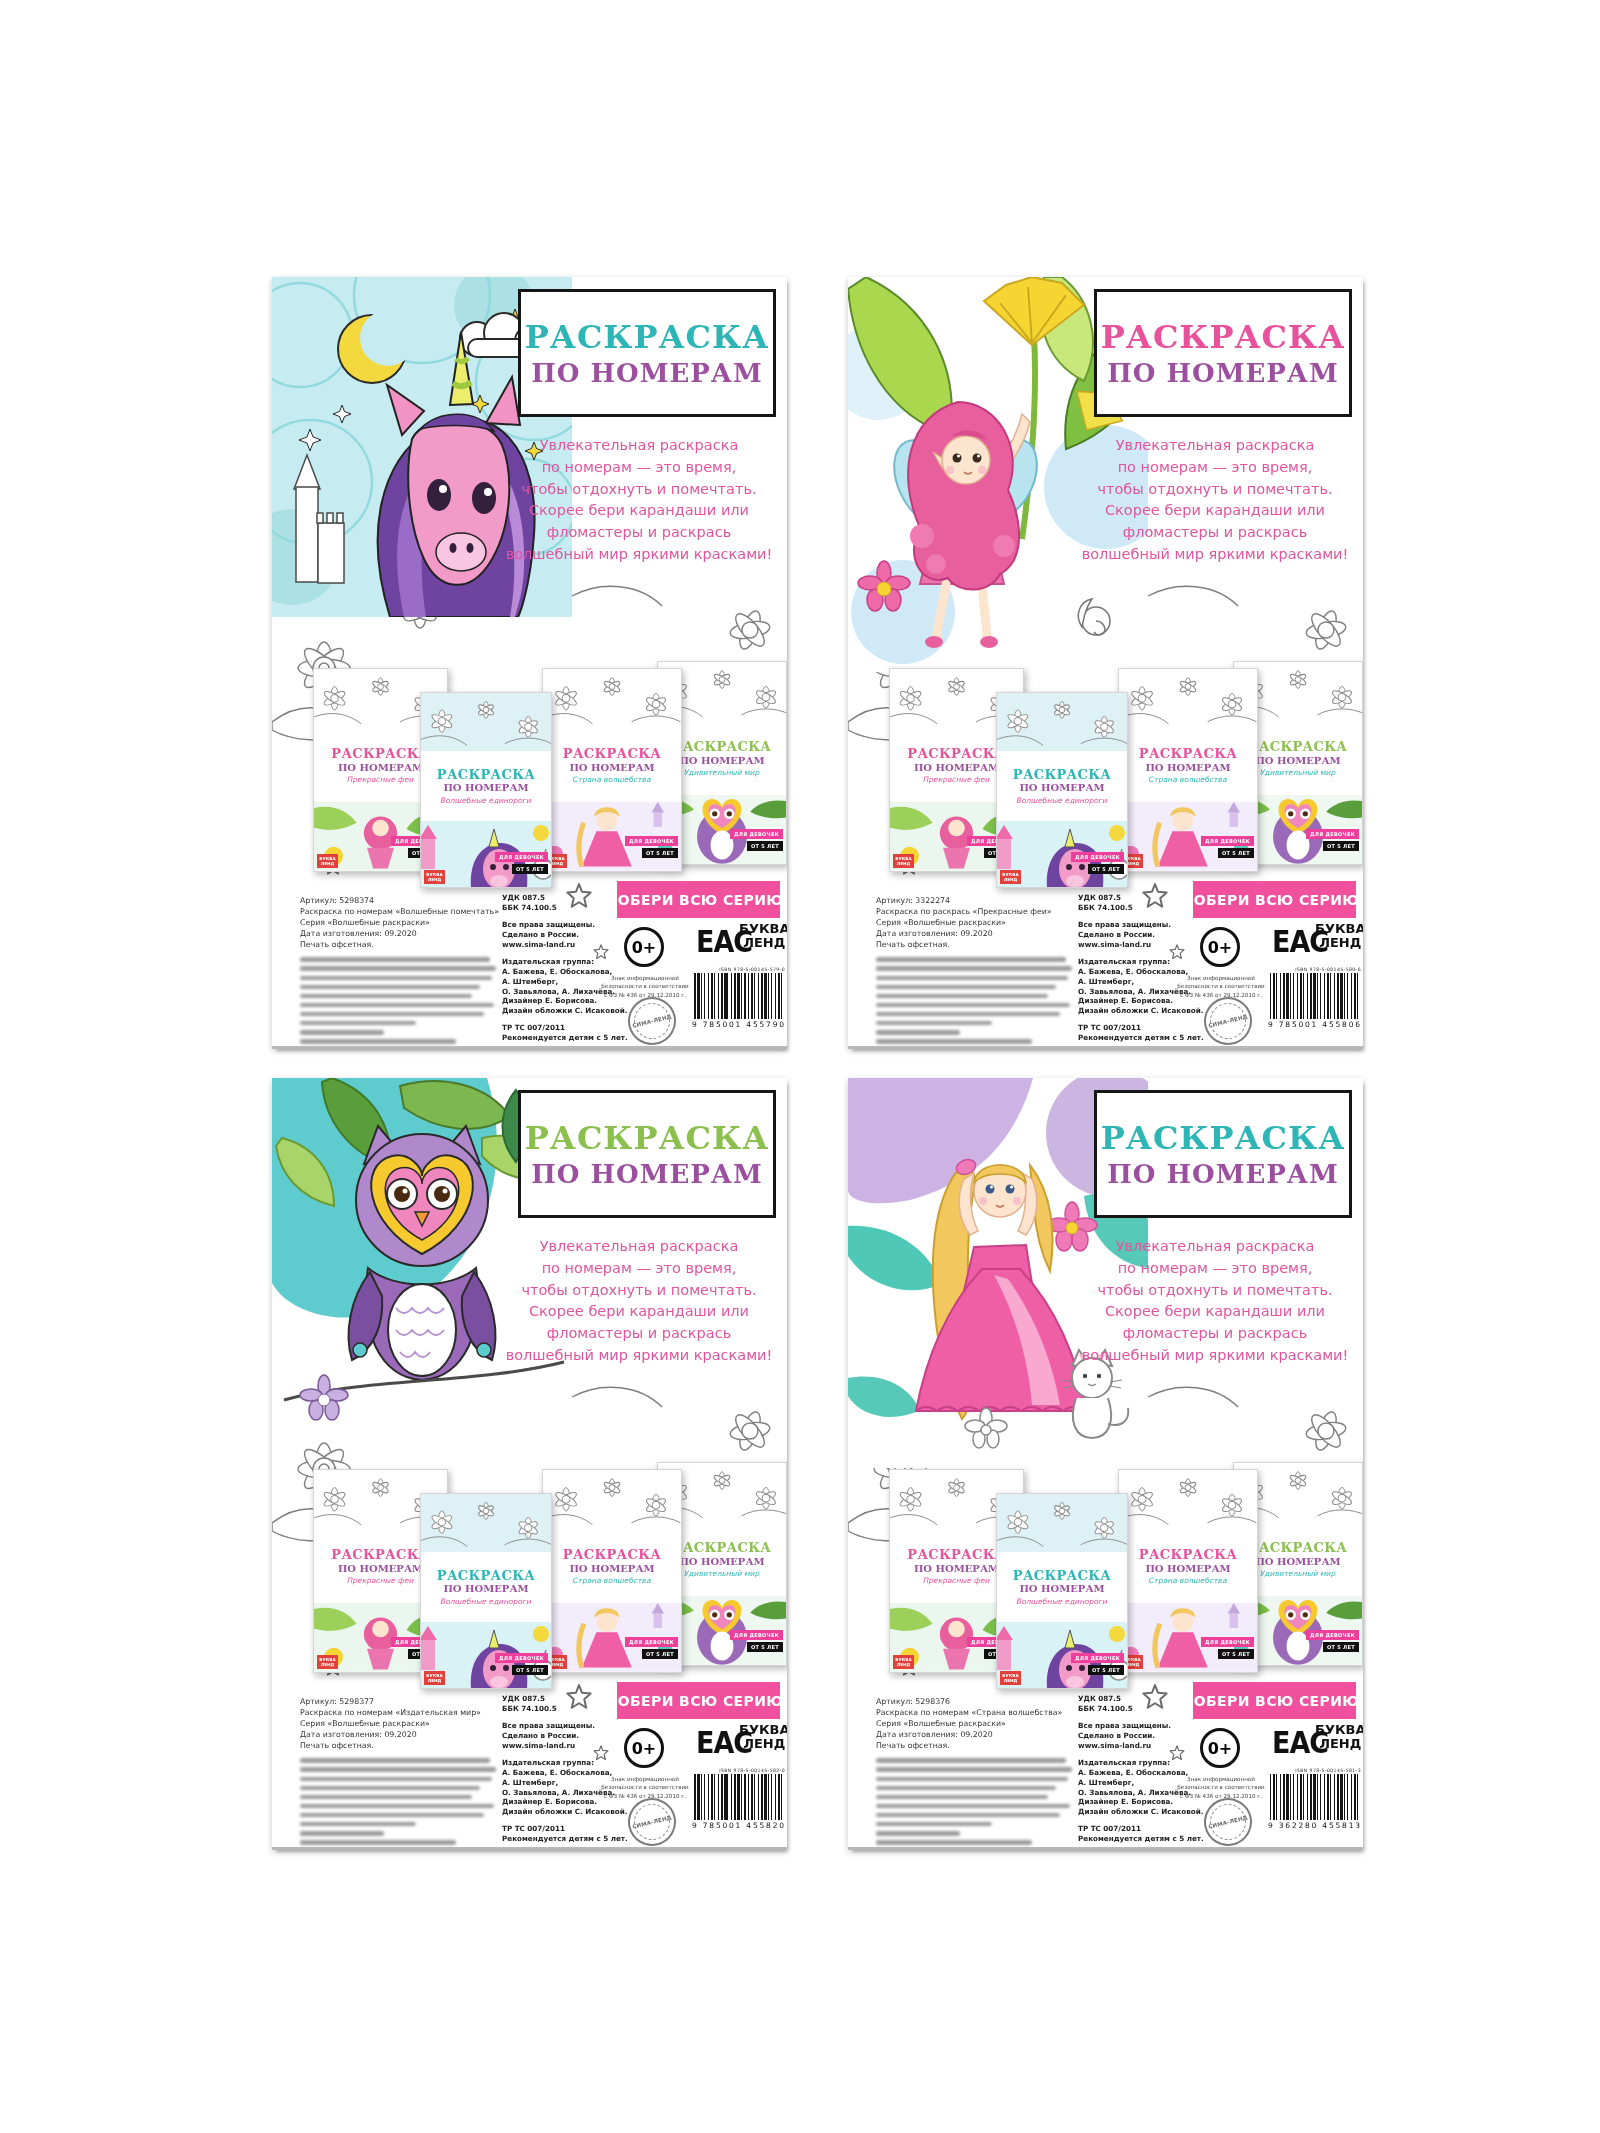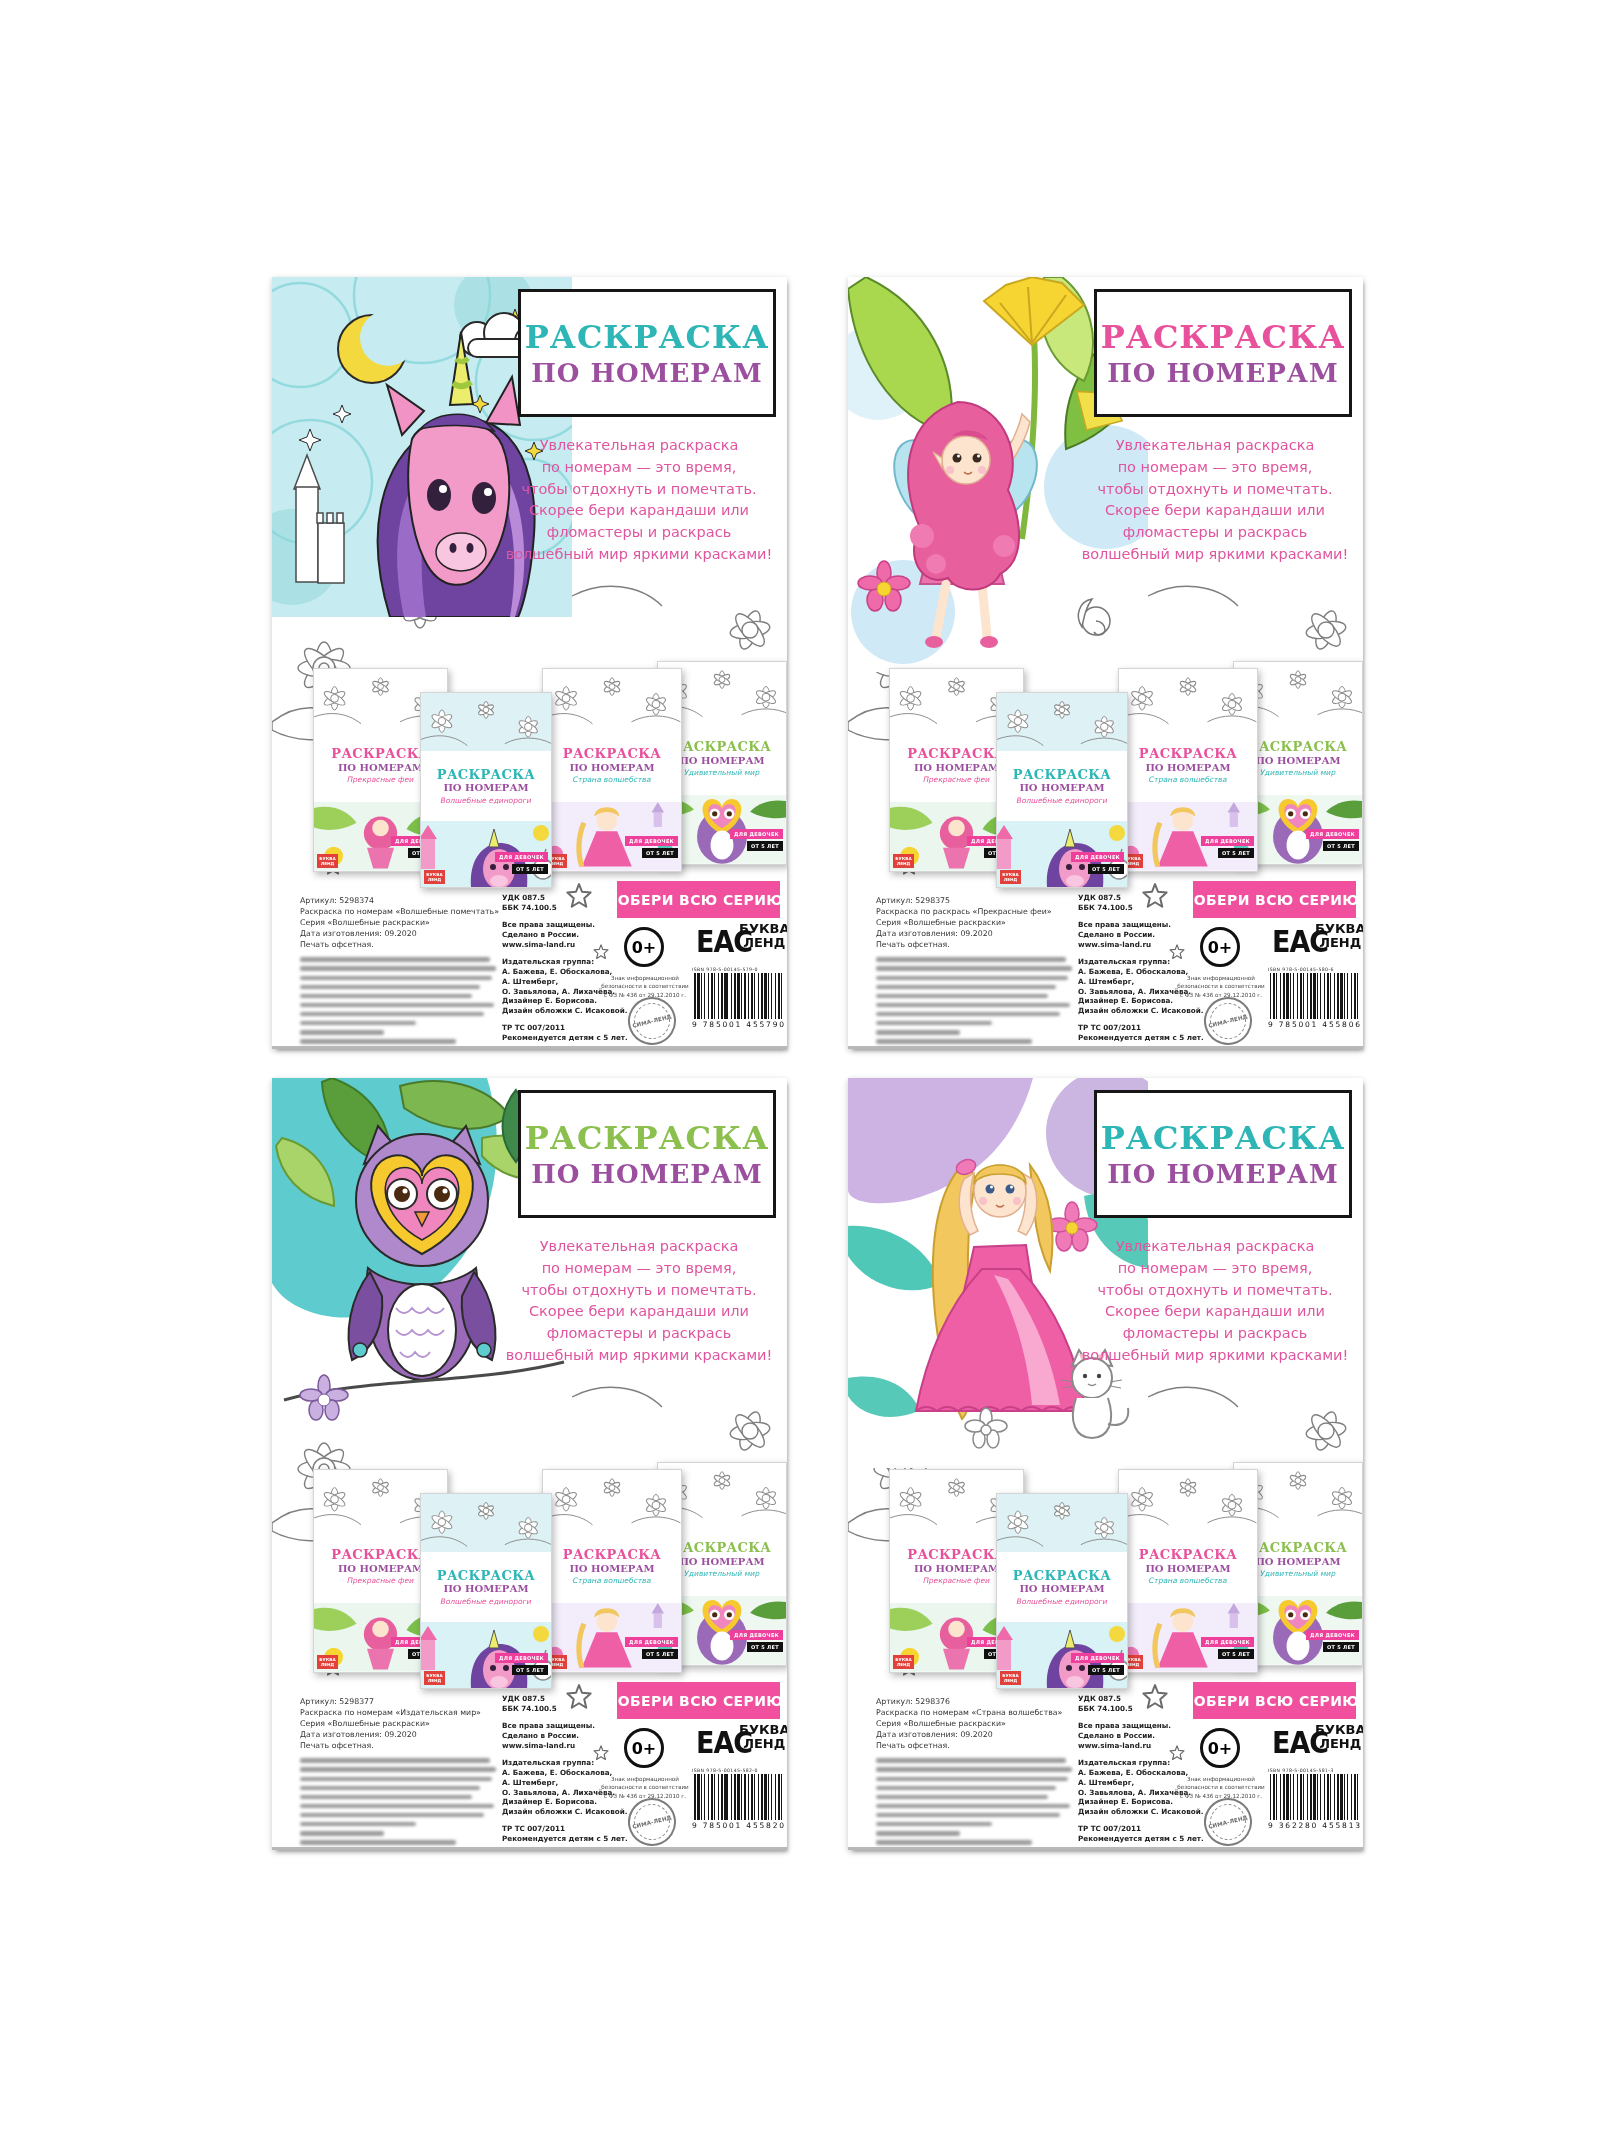--- a/index.html
+++ b/index.html
@@ -64,21 +64,21 @@
 .agemark{position:absolute;left:352px;top:650px;width:40px;height:40px;border:3.5px solid #111;border-radius:50%;
   display:flex;align-items:center;justify-content:center;font-size:16px;font-weight:700;z-index:2;background:#fff}
 .agenote{position:absolute;left:327px;top:697px;width:92px;font-size:5.6px;line-height:1.5;text-align:center;
   color:#444;white-space:pre-line;z-index:2}
 .stamp{position:absolute;left:356px;top:720px;width:48px;height:48px;border:2px solid #6a6a6a;border-radius:50%;z-index:3;
   display:flex;align-items:center;justify-content:center;transform:rotate(-14deg);background:#fff;opacity:.88}
 .stamp::before{content:"";position:absolute;inset:4px;border:1.2px dashed #777;border-radius:50%}
 .stamp span{font-size:5.5px;font-weight:700;color:#555;letter-spacing:.2px}
 .eac{position:absolute;left:424px;top:649px;font-size:27px;font-weight:900;letter-spacing:-1px;color:#111;z-index:2;transform:scaleY(1.12)}
 .brand{position:absolute;left:467px;top:645px;z-index:2;text-align:center;font-weight:900;font-size:13px;line-height:1.1;color:#111}
-.barcode{position:absolute;left:420px;top:690px;width:93px;z-index:2;background:#fff;text-align:left}
+.barcode{position:absolute;left:420px;top:690px;width:93px;z-index:2;background:#fff;text-align:right}
 .bc-isbn{font-size:4.6px;letter-spacing:.4px;color:#333;margin-bottom:1px;white-space:nowrap}
 .bc-bars{height:46px;margin:0 2px;background:repeating-linear-gradient(90deg,
   #151515 0 1.5px,#fff 1.5px 3px,#151515 3px 5.5px,#fff 5.5px 6.5px,
   #151515 6.5px 7.5px,#fff 7.5px 10px,#151515 10px 11px,#fff 11px 13.5px)}
 .bc-digits{font-size:7.5px;letter-spacing:1.8px;color:#111;margin-top:1px;white-space:nowrap}
 .star{position:absolute;z-index:2}
 .star-a{left:50px;top:578px;width:22px;height:22px}
 .star-b{left:292px;top:604px;width:30px;height:30px}
 .star-c{left:320px;top:666px;width:18px;height:18px}
 </style>
@@ -783,21 +783,21 @@
         <span class="th-b1">ДЛЯ ДЕВОЧЕК</span>
         <span class="th-b2">ОТ 5 ЛЕТ</span>
       </div>
       <span class="th-logo">БУКВА ЛЕНД</span>
     </div>
   </div>
 
   <div class="banner" style="background: rgb(240, 80, 157);">СОБЕРИ ВСЮ СЕРИЮ!</div>
 
   <div class="info-left">
-    <div>Артикул: 5298375</div>
+    <div>Артикул: 3322274</div>
     <div>Раскраска по раскрась «Прекрасные феи»</div>
     <div>Серия «Волшебные раскраски»</div>
     <div>Дата изготовления: 09.2020</div>
     <div>Печать офсетная.</div>
     <div class="blurred">
       <i style="width:95%"></i>
             <i style="width:98%"></i>
             <i style="width:96%"></i>
             <i style="width:90%"></i>
       <i style="width:86%"></i>

